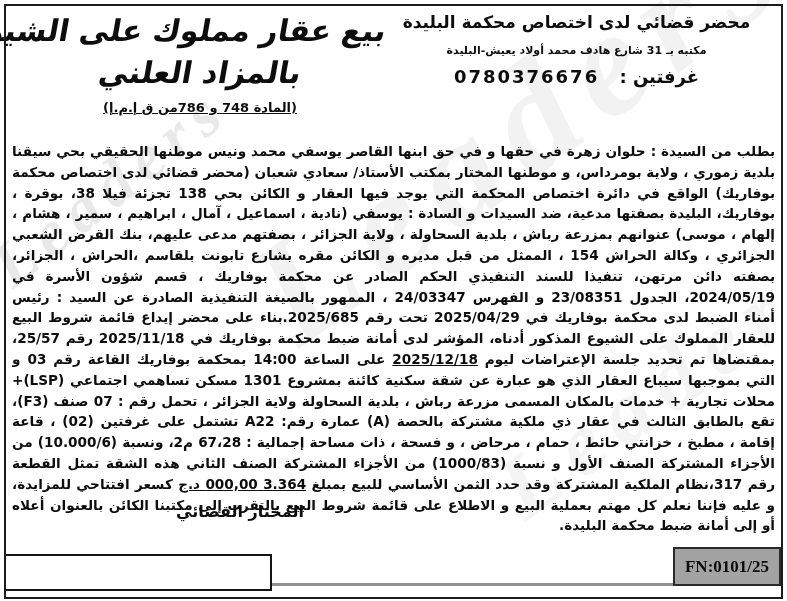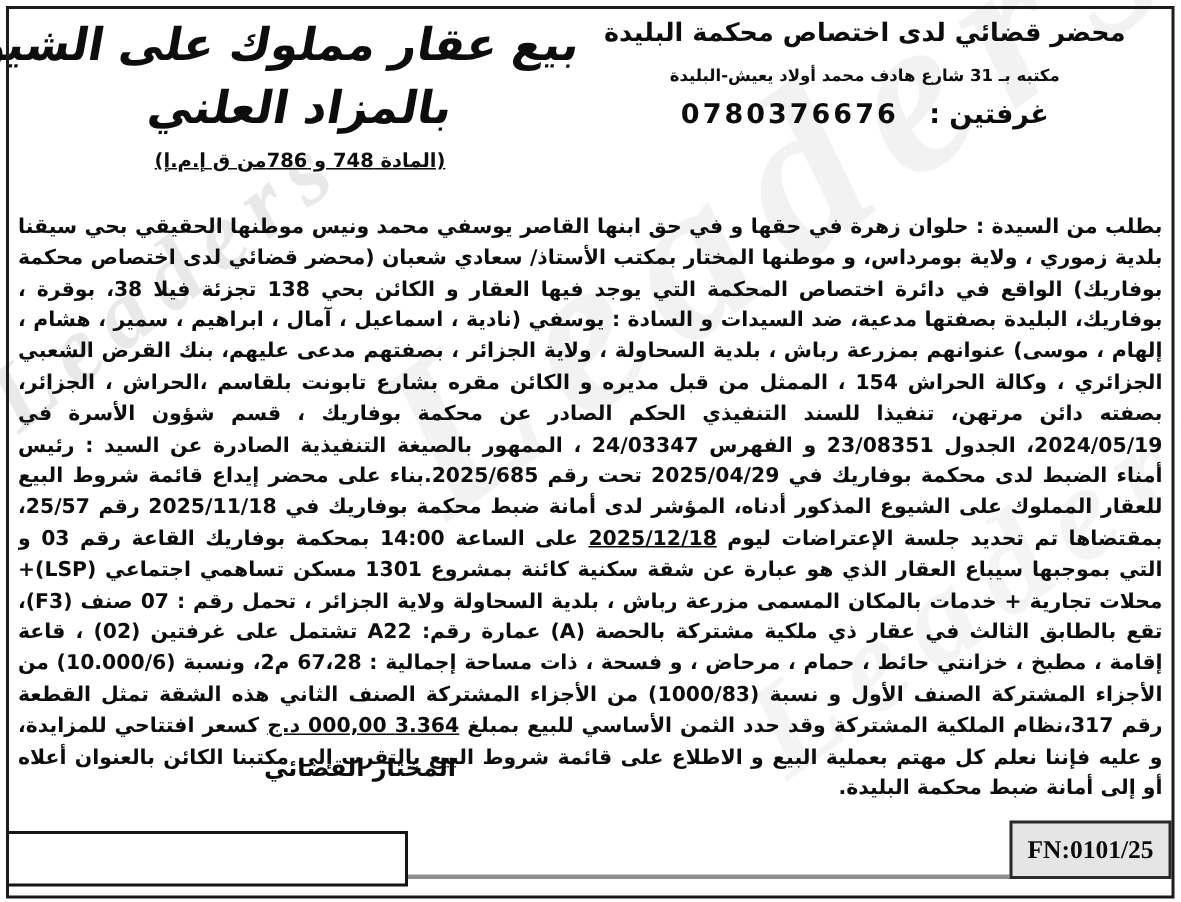--- a/index.html
+++ b/index.html
@@ -107,21 +107,21 @@
     display: flex; align-items: center; justify-content: center;
     direction: rtl;
     font-size: 18px; font-weight: bold;
     gap: 8px;
     z-index: 3;
   }
   .ref-box {
     position: absolute;
     left: 673px; top: 547px; width: 104px; height: 35px;
     border: 2px solid #2a2a2a;
-    background: #e5e5e5;
+    background: #a3a3a3;
     display: flex; align-items: center; justify-content: center;
     font-family: "Liberation Serif", serif;
     font-size: 17px; font-weight: bold;
     z-index: 3;
   }
 </style>
 </head>
 <body>
 
 <div class="wm wm1">Leaders</div>

